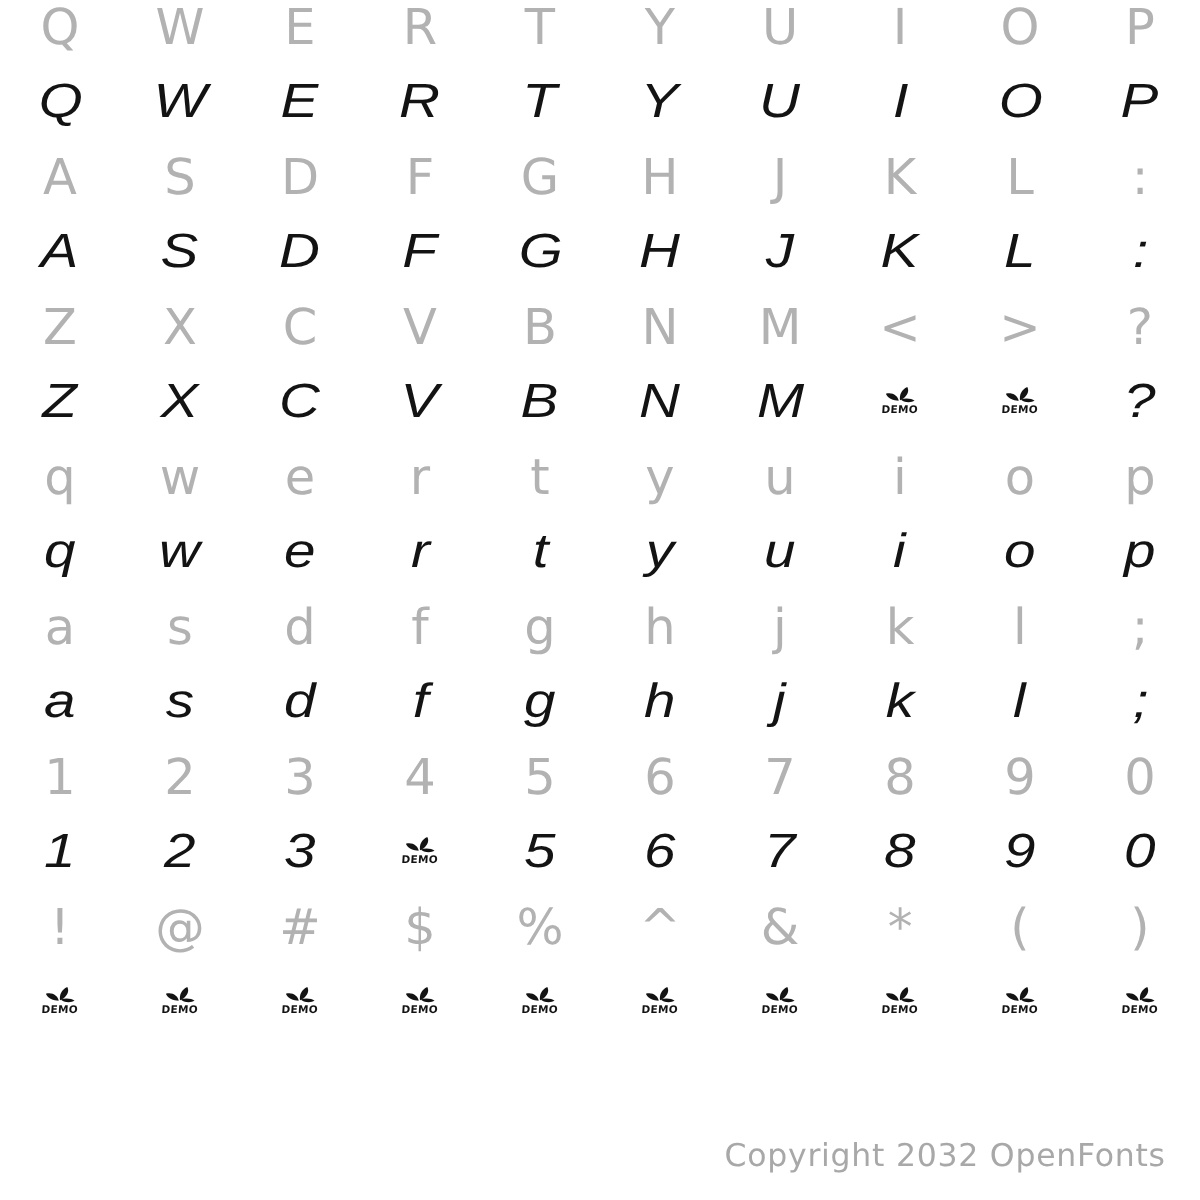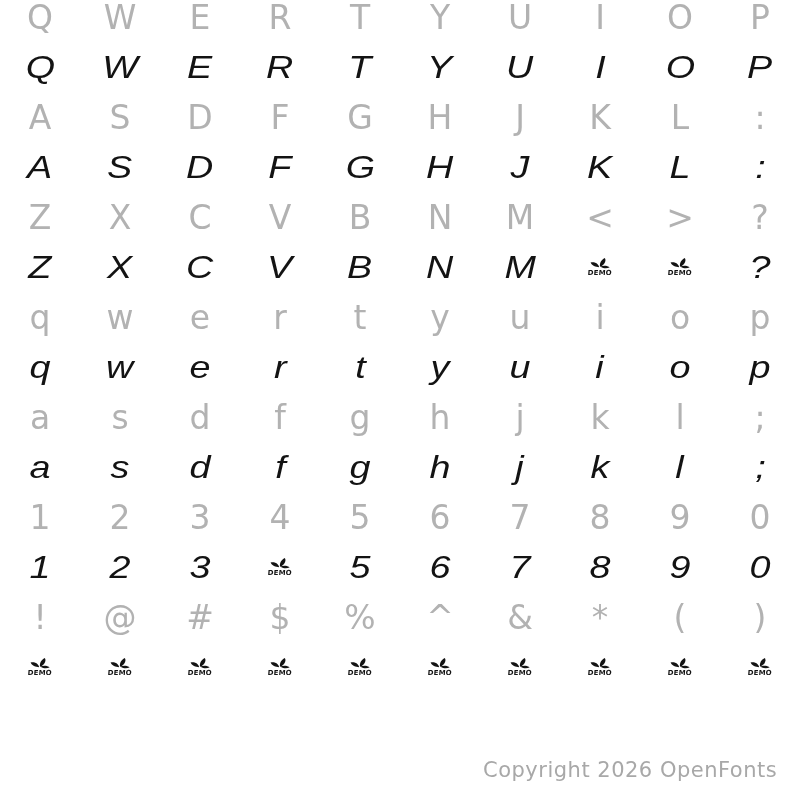--- a/index.html
+++ b/index.html
@@ -619,14 +619,14 @@
     <svg width="22" height="12" viewBox="0 0 26 14" aria-hidden="true">
       <path fill="#131313" d="M12,12 C8,12 3,10 1.5,6.5 C6.5,5 11,8 12,12 Z"></path>
       <path fill="#131313" d="M13,11.5 C12,7.5 13.5,3 18,1 C20.5,5 17.5,9.5 13,11.5 Z"></path>
       <path fill="#131313" d="M13.5,11 C17,9.5 22,10 24.5,12 C21.5,13.8 15.5,13.2 13.5,11 Z"></path>
     </svg>
     <span class="demo-marker-label">DEMO</span>
   </span>
 </div>
       </div>
     </div>
-  <div class="copyright">Copyright 2026 OpenFonts</div>
+  <div class="copyright">Copyright 2032 OpenFonts</div>
 </div>
 
 </body></html>

